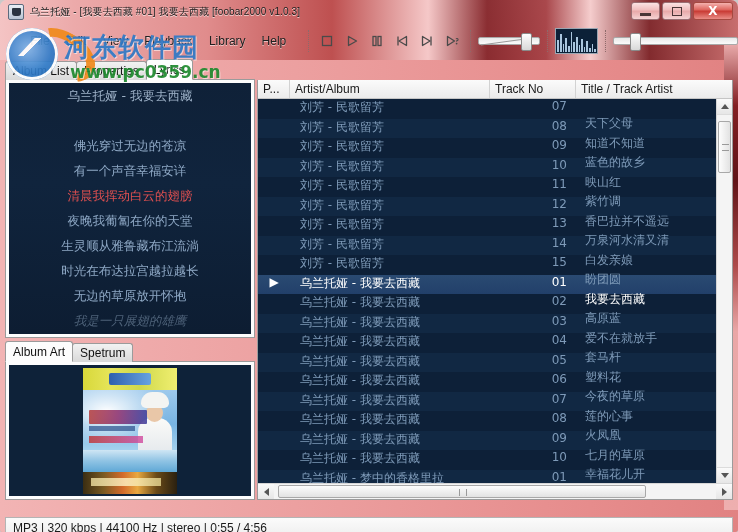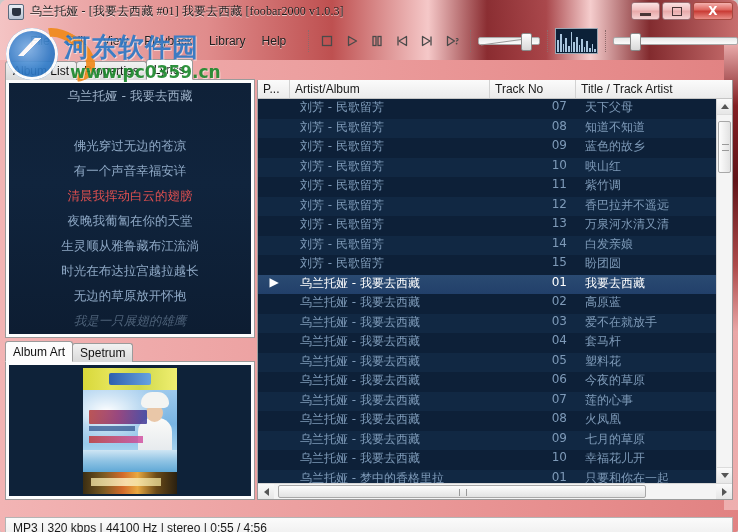--- a/index.html
+++ b/index.html
@@ -65,24 +65,23 @@
     width:16px; height:16px; margin-left:8px; margin-right:6px;
     background: linear-gradient(180deg,#e9eef5,#b9c4d3);
     border:1px solid #5b6a7d; border-radius:2px;
     position:relative; flex:none;
   }
   #app-icon:after{
     content:""; position:absolute; left:3px; top:3px; width:9px; height:8px;
     background:#2b3340; border-radius:1px 1px 3px 3px;
   }
   #title-text {
-    font-size:12px; color:#1b1b1b; white-space:nowrap;
+    font-size:10px; color:#1b1b1b; white-space:nowrap;
     text-shadow:0 1px 0 rgba(255,255,255,.65);
     letter-spacing:.1px;
-    font-family:Liberation Serif, serif;
   }
   #winbtns { position:absolute; right:5px; top:2px; display:flex; gap:2px; }
   .winbtn {
     width:29px; height:18px; border:1px solid #9a6f73;
     border-radius:3px; display:flex; align-items:center; justify-content:center;
     background: linear-gradient(180deg,#fbe3e3 0%, #f0bcbc 45%, #e8a8a8 50%, #f5d3d3 100%);
   }
   .winbtn.close {
     width:40px;
     background: linear-gradient(180deg,#f4b1ae 0%, #e06a63 40%, #c93c35 52%, #e98d86 100%);
@@ -311,21 +310,21 @@
     flex:1; background:#0d2038; overflow:hidden; position:relative;
   }
   .row { display:flex; height:19.5px; align-items:flex-start; }
   .row.alt { background:#112843; }
   .row.sel { background: linear-gradient(180deg,#2a4a72,#22406a); }
   .cell { font-size:12px; color:#7e9ab8; white-space:nowrap; overflow:hidden;
           font-family:"DejaVu Sans","Liberation Sans",sans-serif; }
   .cell.c0 { width:32px; text-align:center; color:#cfe0ef; }
   .cell.c1 { width:200px; padding-left:10px; }
   .cell.c2 { width:86px; text-align:right; padding-right:9px; }
-  .cell.c3 { flex:1; padding-left:9px; }
+  .cell.c3 { flex:1; padding-left:9px;margin-top:16px; }
   .row.sel .cell { color:#ffffff; }
 
   
   #vsb {
     width:16px; flex:none; background:#f2f2f2;
     border-left:1px solid #d6d6d6;
     display:flex; flex-direction:column; position:relative;
   }
   .sb-arrow {
     height:16px; display:flex; align-items:center; justify-content:center;

